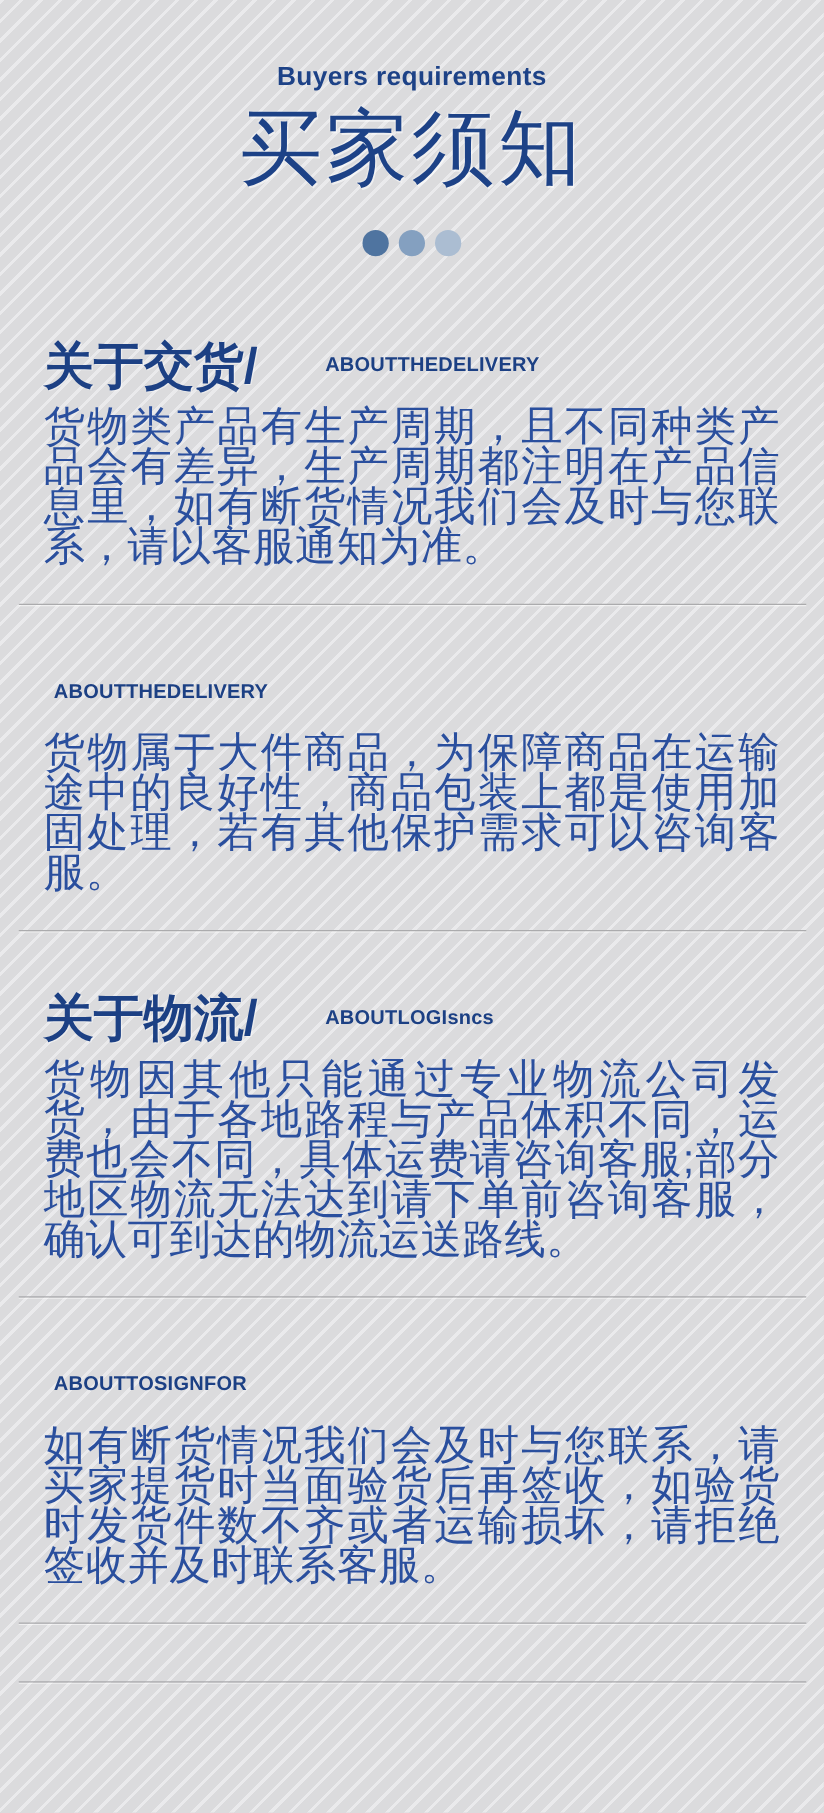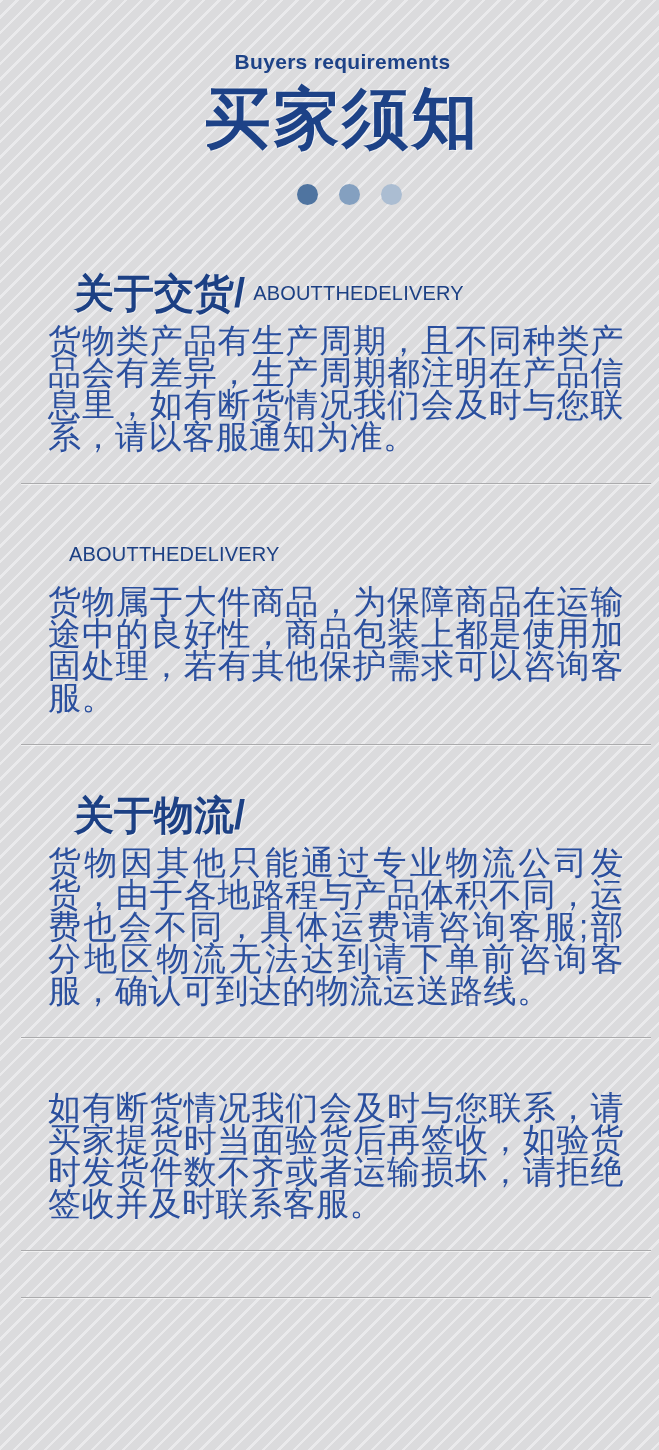--- a/index.html
+++ b/index.html
@@ -1,51 +1,51 @@
 <!DOCTYPE html>
 <html><head>
 <meta charset="utf-8">
 <style>
   :root{
     --navy:#1d4287;
     --heading-navy:#1c4084;
     --body-blue:#2a4f9e;
     --divider:#ababad;
   }
-  *{box-sizing:border-box;margin-left:13px;}
+  *{box-sizing:border-box;}
   html,body{margin:0;padding:0;}
   body{
     width:659px;height:1450px;
     background-color:#dbdbdd;
     background-image:repeating-linear-gradient(135deg,#eaeaec 0px,#eaeaec 2.5px,#dbdbdd 2.5px,#dbdbdd 11px);
     font-family:"Liberation Sans","DejaVu Sans",sans-serif;
     overflow:hidden;
   }
   .header{padding-top:50px;text-align:center;}
   .eyebrow{
     font-size:21px;font-weight:bold;color:var(--navy);
     letter-spacing:.3px;line-height:24px;
   }
   .page-title{
-    margin-top:8px;font-size:66px;font-weight:bold;color:var(--navy);
+    margin-top:8px;font-size:66px;font-weight:normal;color:var(--navy);
     letter-spacing:3px;line-height:72px;
     text-shadow:1px 1px 0 rgba(255,255,255,.55),-1px -1px 0 rgba(255,255,255,.3);
   }
   .dots{margin-top:30px;display:flex;justify-content:center;gap:8px;height:21px;}
   .dot{width:21px;height:21px;border-radius:50%;}
   main{display:block;}
   section{margin:46px 35px 0 35px;}
   section.first{margin-top:64px;}
-  .sec-heading{display:flex;align-items:flex-end;line-height:48px;white-space:nowrap;}
+  .sec-heading{display:flex;align-items:flex-end;line-height:48px;white-space:nowrap;gap:46px;}
   .h-zh{
     font-size:40px;font-weight:bold;color:var(--heading-navy);
     text-shadow:1px 1px 0 rgba(255,255,255,.45);
   }
   .h-en{
-    font-size:20px;font-weight:normal;color:var(--heading-navy);
+    font-size:16px;font-weight:bold;color:var(--heading-navy);
     margin-left:8px;letter-spacing:.2px;
   }
   .sec-body{
     margin:8px 0 0 0;font-size:33px;line-height:32px;color:var(--body-blue);
     text-align:justify;letter-spacing:.5px;
   }
   hr.divider{
     border:none;border-top:1px solid var(--divider);
     box-shadow:0 1px 0 rgba(255,255,255,.55);
     width:630px;margin:30px auto 0 auto;
@@ -79,27 +79,29 @@
     <div class="sec-heading">
       <span class="h-en">ABOUTTHEDELIVERY</span>
     </div>
     <p class="sec-body">货物属于大件商品，为保障商品在运输途中的良好性，商品包装上都是使用加固处理，若有其他保护需求可以咨询客服。</p>
   </section>
   <hr class="divider">
 
   <section>
     <div class="sec-heading">
       <span class="h-zh">关于物流/</span>
+      <span class="h-en">ABOUTLOGIsncs</span>
     </div>
     <p class="sec-body">货物因其他只能通过专业物流公司发货，由于各地路程与产品体积不同，运费也会不同，具体运费请咨询客服;部分地区物流无法达到请下单前咨询客服，确认可到达的物流运送路线。</p>
   </section>
   <hr class="divider">
 
   <section>
     <div class="sec-heading">
+      <span class="h-en">ABOUTTOSIGNFOR</span>
     </div>
     <p class="sec-body">如有断货情况我们会及时与您联系，请买家提货时当面验货后再签收，如验货时发货件数不齐或者运输损坏，请拒绝签收并及时联系客服。</p>
   </section>
   <hr class="divider">
 
   <section>
   </section>
   <hr class="divider">
 
 </main>

